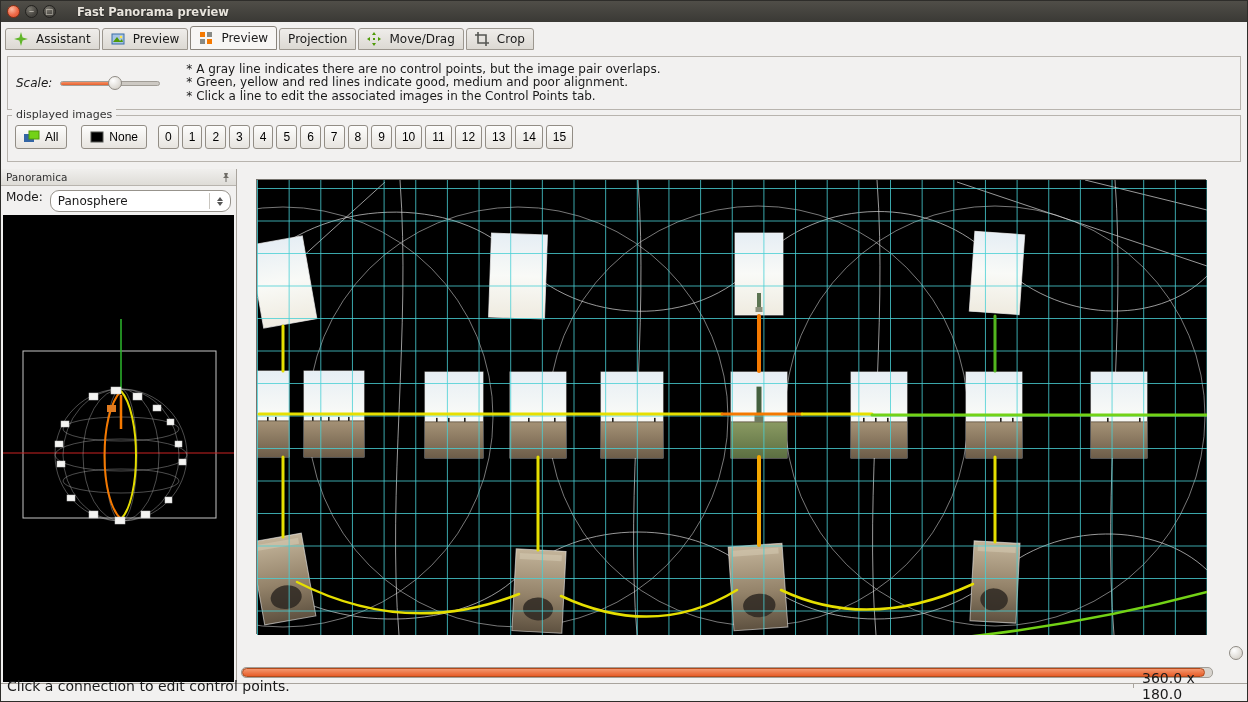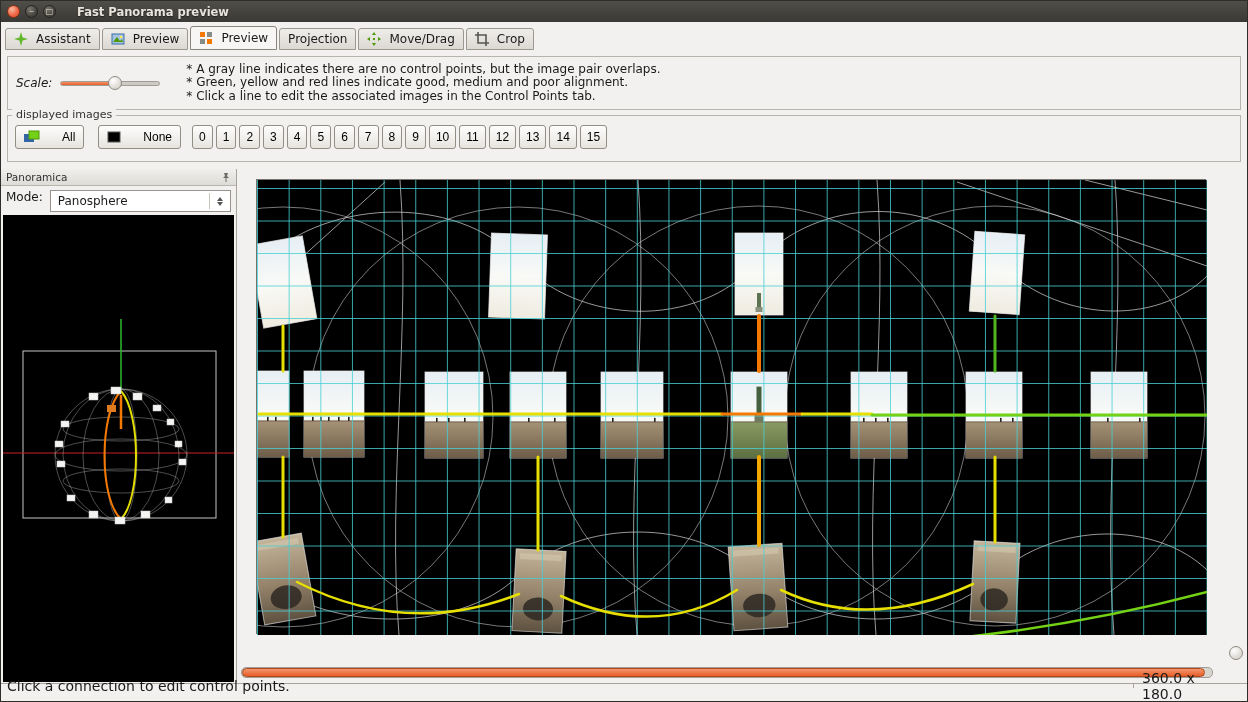--- a/index.html
+++ b/index.html
@@ -27,30 +27,30 @@
   .scale-label { margin-right:8px;font-style:italic; }
   .slider { position:relative; width:100px; height:5px; background:#cdc9c3; border:1px solid #a19d96; border-radius:3px; }
   .slider-fill { position:absolute; left:0; top:0; bottom:0; width:55%; background:linear-gradient(#f49066,#e8602c); border-radius:3px 0 0 3px; }
   .slider-handle { position:absolute; left:55%; top:50%; transform:translate(-50%,-50%); width:14px; height:14px; border-radius:50%;
                    background:radial-gradient(circle at 35% 30%, #ffffff, #d9d5ce 75%); border:1px solid #8f8b84; }
   .notes { margin-left:26px; font-size:12px; line-height:13.5px; }
   
   .di-frame { position:absolute; left:6px; right:6px; top:114px; height:47px; border:1px solid #b8b4ae; }
   .di-legend { position:absolute; top:-8px; left:4px; background:#f2f1f0; padding:0 4px; font-size:11px; color:#333; }
   .di-row { display:flex; align-items:center; gap:3px; padding:9px 0 0 7px; }
-  .btn { display:flex; align-items:center; justify-content:center; gap:22px; height:24px; padding:0 8px; border:1px solid #928d85; border-radius:3px;
+  .btn { display:flex; align-items:center; justify-content:center; gap:5px; height:24px; padding:0 8px; border:1px solid #928d85; border-radius:3px;
          background:linear-gradient(#fdfdfc,#e7e4df); font-size:12px; cursor:default; }
   .btn .icon { display:inline-flex; }
   .num-btn { padding:0 6px; min-width:20px; }
   
   .left-panel { position:absolute; left:0; top:168px; width:236px; bottom:19px; background:#f2f1f0; border-right:1px solid #a9a49d; }
   .panel-header { height:17px; background:linear-gradient(#f0efed,#dedcd7); border-bottom:1px solid #b8b4ae; display:flex; align-items:center; padding:0 5px; font-size:10.5px; color:#333; }
   .pin { margin-left:auto; display:inline-flex; }
   .mode-row { display:flex; gap:7px; padding:4px 5px; }
-  .combo { flex:1; height:22px; background:#ffffff; border:1px solid #97938c; border-radius:0; display:flex; align-items:center; padding:7px 7px; }
+  .combo { flex:1; height:22px; background:#ffffff; border:1px solid #97938c; border-radius:9px; display:flex; align-items:center; padding:7px 7px; }
   .combo-arrows { margin-left:auto; display:flex; flex-direction:column; gap:1px; padding-left:7px; border-left:1px solid #c9c6c0; height:16px; justify-content:center; }
   .arr-up { width:0; height:0; border-left:3.5px solid transparent; border-right:3.5px solid transparent; border-bottom:4px solid #555; }
   .arr-dn { width:0; height:0; border-left:3.5px solid transparent; border-right:3.5px solid transparent; border-top:4px solid #555; }
   .view3d { position:absolute; left:2px; right:2px; top:46px; bottom:0; background:#000; }
   
   .main-area { position:absolute; left:237px; top:168px; right:0; bottom:19px; background:#f2f1f0; }
   .canvas-wrap { position:absolute; left:18px; top:10px; width:950px; height:455px; background:#000; border:1px solid #76736d; }
   .canvas-wrap svg { display:block; }
   .h-scroll { position:absolute; left:3px; top:498px; width:972px; height:11px; background:#d8d4ce; border:1px solid #a19d96; border-radius:5px; }
   .h-scroll-fill { position:absolute; left:0; top:0; bottom:0; width:99.3%; border-radius:5px; background:linear-gradient(#f4976e,#e75d28); border:1px solid #b04a1c; }

